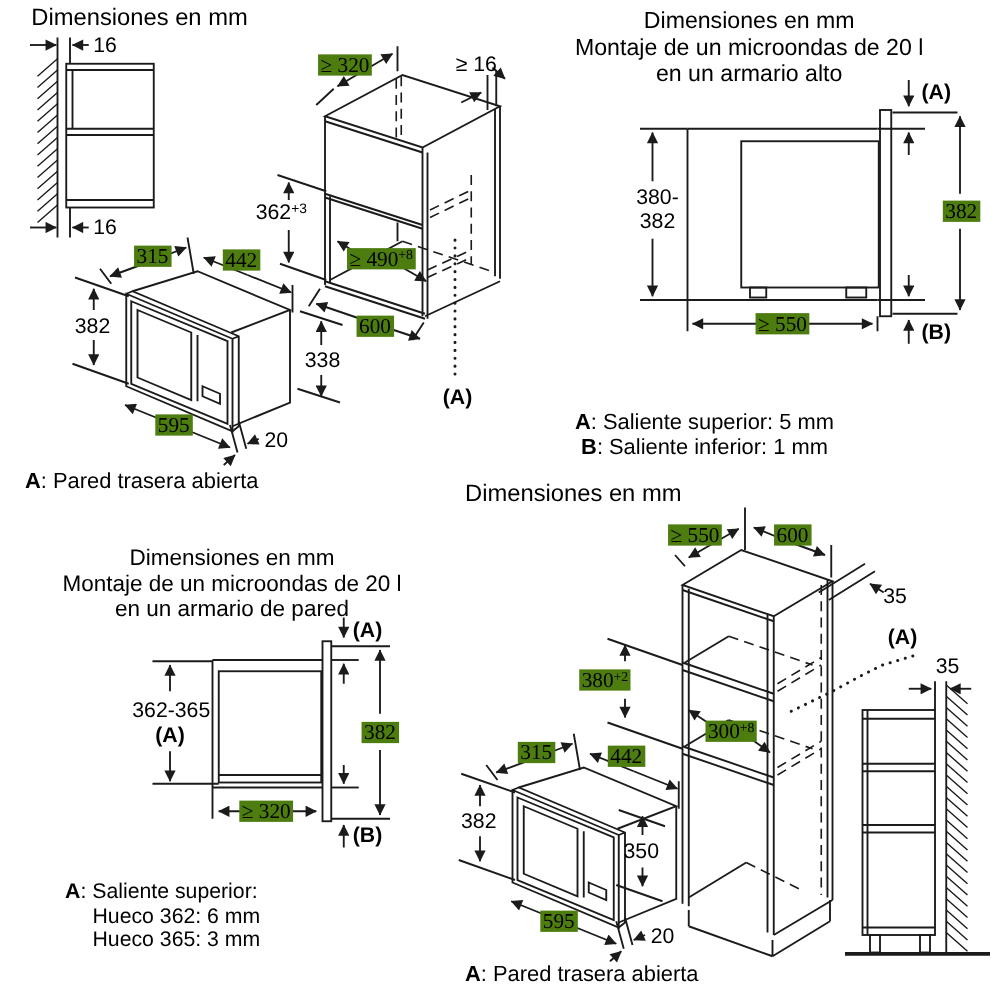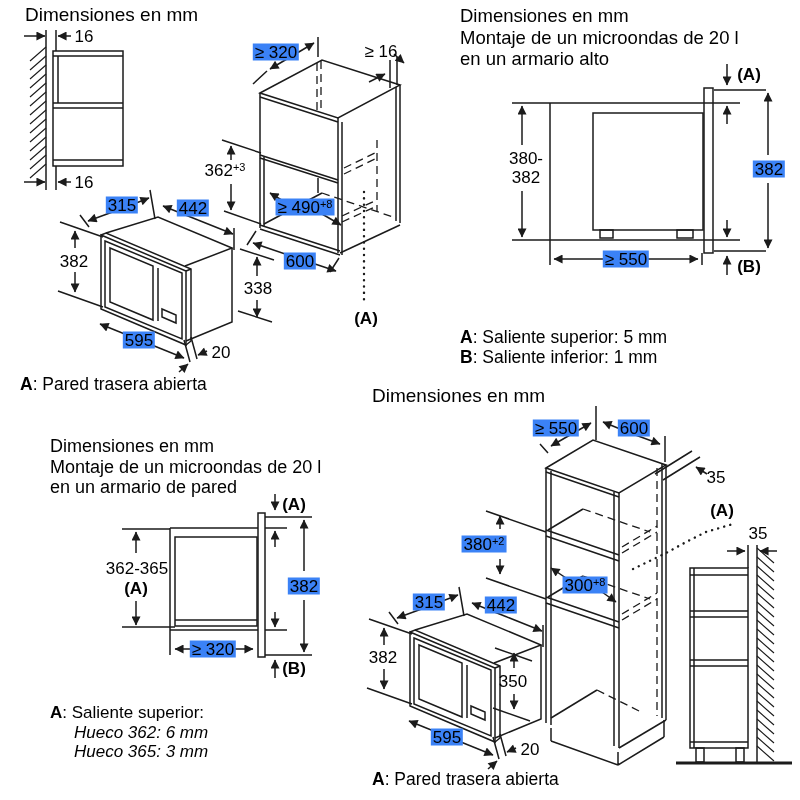--- a/index.html
+++ b/index.html
@@ -1,31 +1,31 @@
 <!DOCTYPE html>
 <html><head>
 <meta charset="utf-8">
 <style>
   html,body{margin:0;padding:0;background:#fff;}
   .page{position:relative;width:800px;height:800px;background:#fff;overflow:hidden;
-        font-family:"Liberation Sans", sans-serif;color:#000;}
+        font-family:"Liberation Sans", sans-serif;color:#000;text-align:center;}
   svg{position:absolute;left:0;top:0;}
   svg *{vector-effect:none;}
   .ln{stroke:#1b1b1b;fill:none;stroke-width:1.5;}
   .thk{stroke:#1b1b1b;fill:none;stroke-width:3;}
   .dash{stroke:#1b1b1b;fill:none;stroke-width:1.3;stroke-dasharray:8 5;}
   .dot{stroke:#1b1b1b;fill:none;stroke-width:2.4;stroke-dasharray:0.1 6.2;stroke-linecap:round;}
   .d{position:absolute;transform:translate(-50%,-50%);font-size:17px;line-height:1;white-space:nowrap;}
-  .w{background:#3b82f6;padding:0 2px;}
+  .w{background:#4d7c0f;padding:0 2px;font-family:Liberation Serif, serif;}
   .b{font-weight:bold;}
   .sup{font-size:11px;position:relative;top:-5px;}
   .title{position:absolute;font-size:19px;white-space:nowrap;}
   .titleblock{position:absolute;font-size:18.5px;line-height:21.5px;white-space:nowrap;}
   .note{position:absolute;font-size:17.5px;line-height:19.5px;white-space:nowrap;}
-  .ind{margin-left:24px;font-style:italic;}
+  .ind{margin-left:24px;}
 </style>
 </head>
 <body>
 
 <div class="page">
 
 <svg width="800" height="800" viewBox="0 0 800 800">
   <defs>
     <marker id="ah" viewBox="0 0 10 10" refX="9.5" refY="5" markerWidth="8" markerHeight="6" orient="auto-start-reverse" markerUnits="strokeWidth">
       <path d="M0,0 L10,5 L0,10 Z" fill="#1b1b1b"></path>

